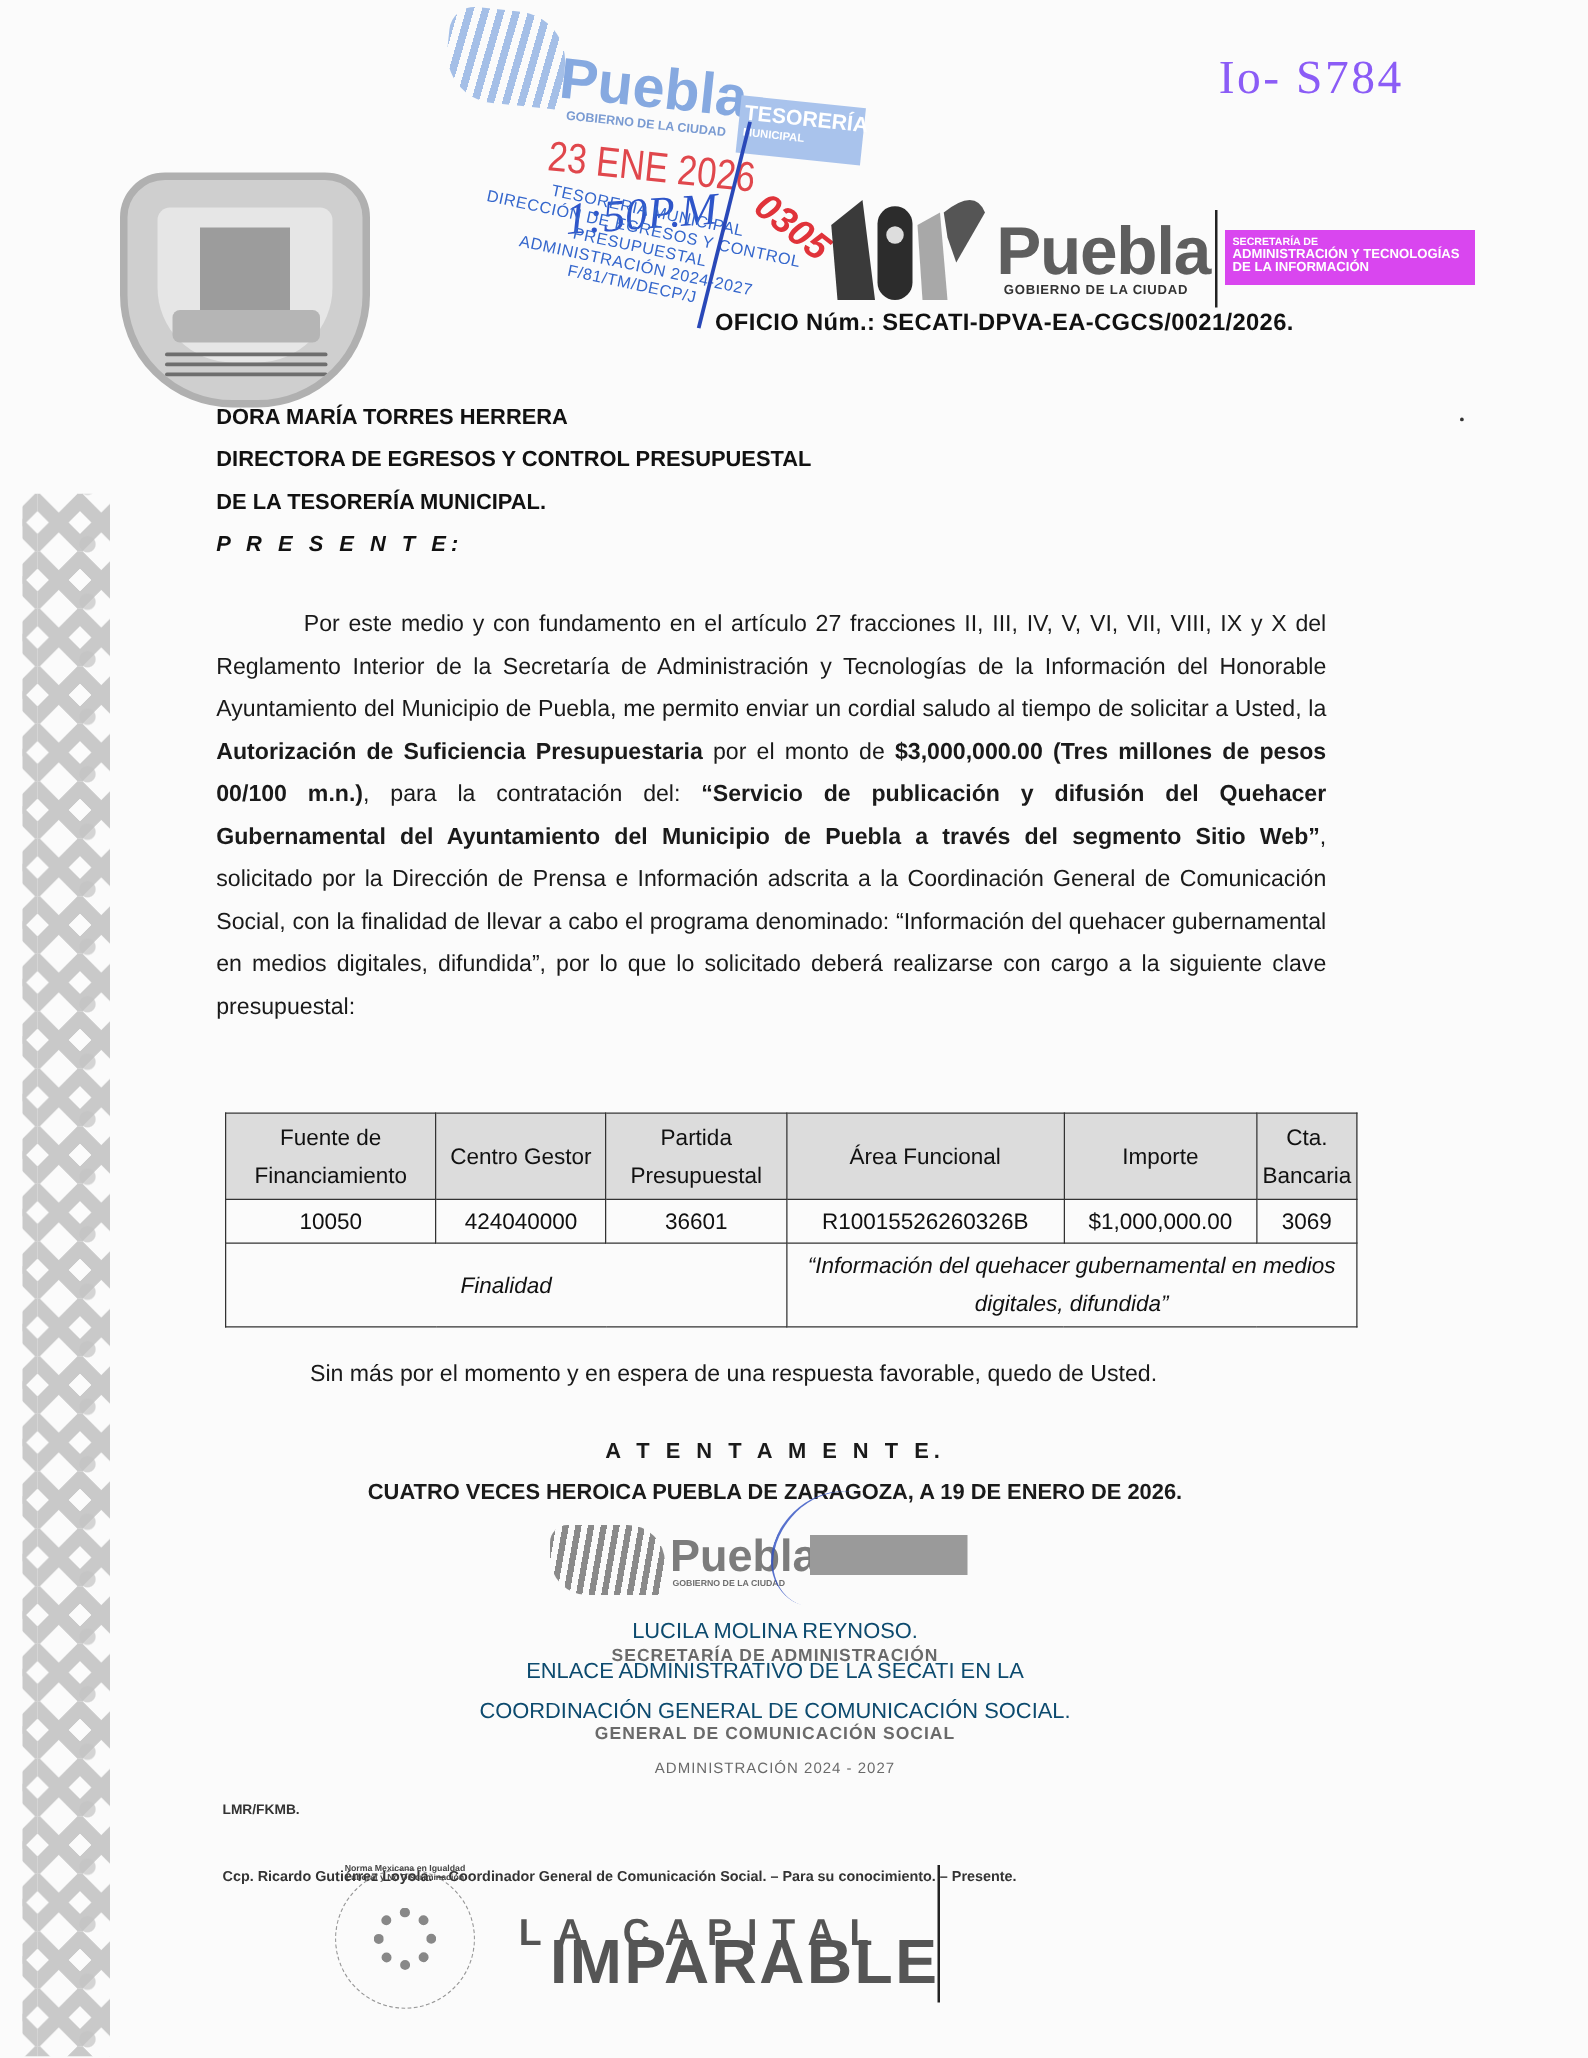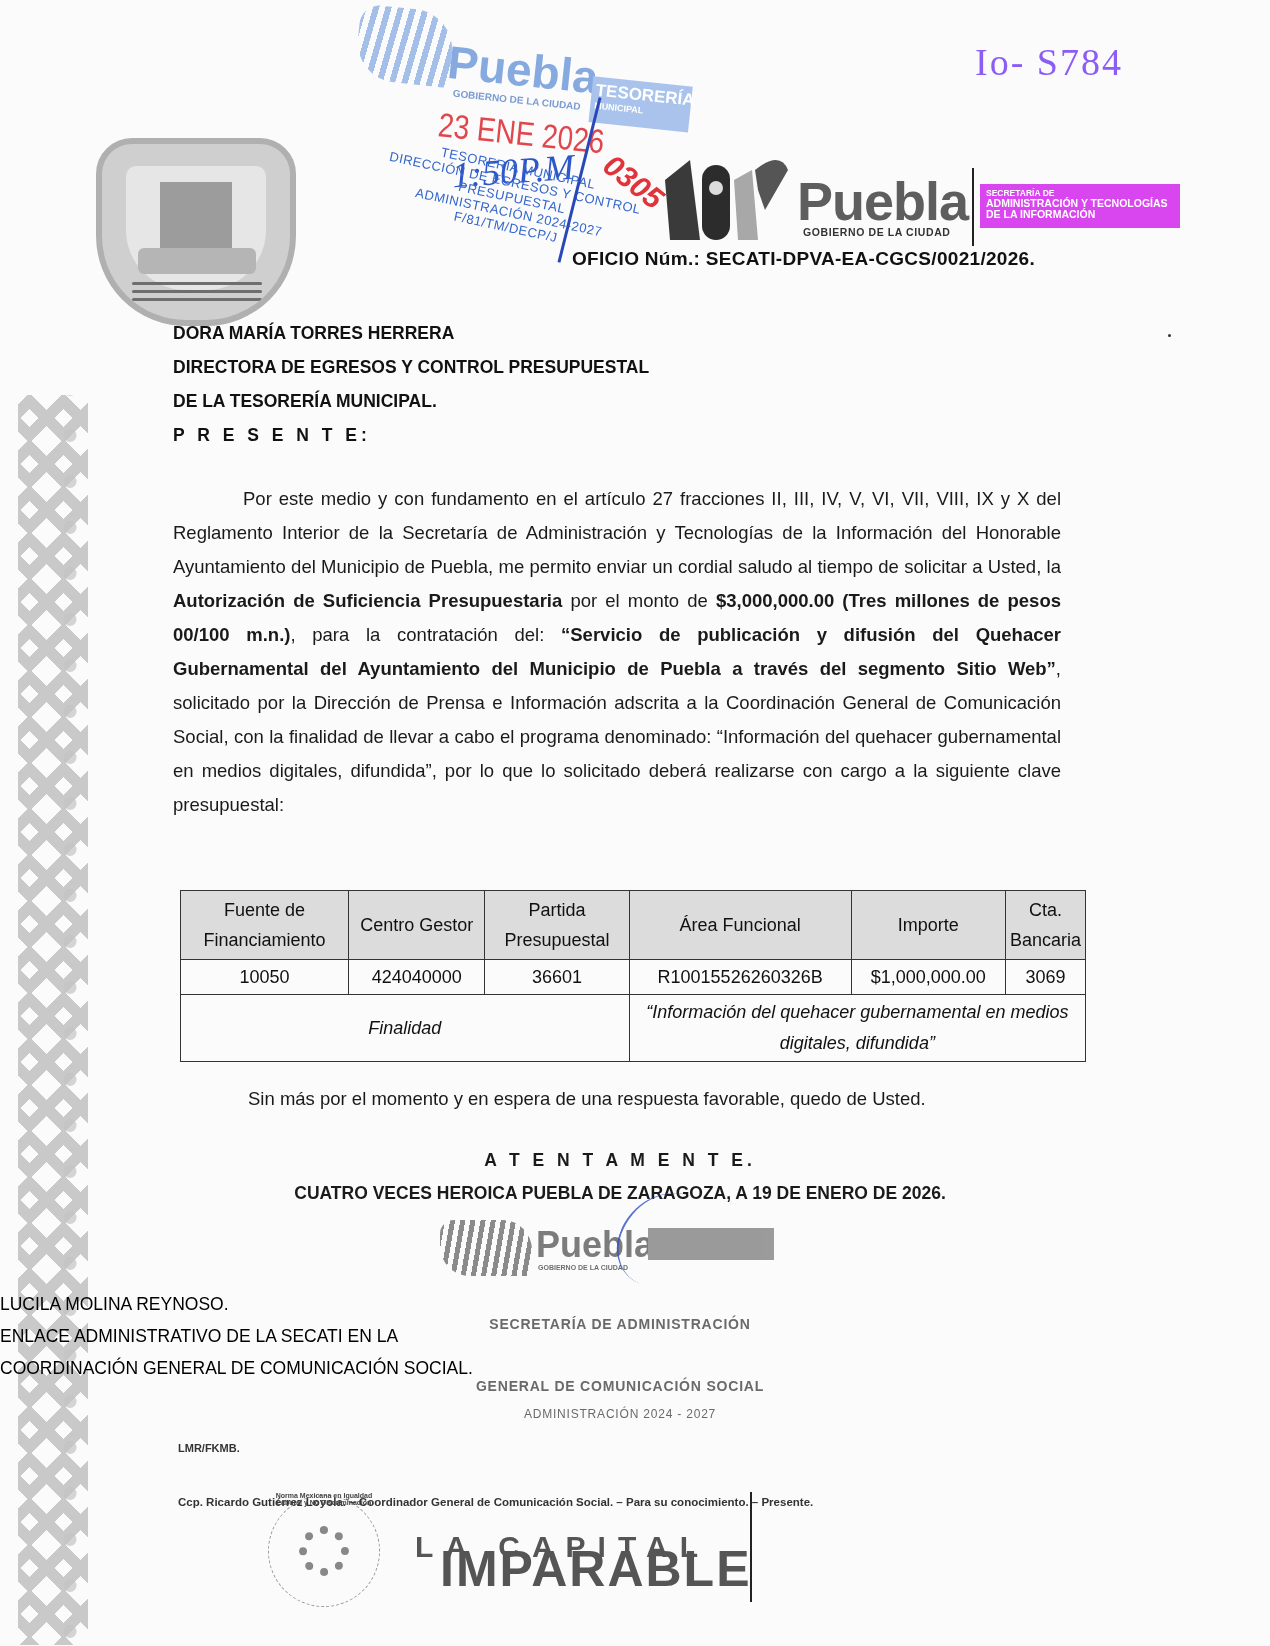--- a/index.html
+++ b/index.html
@@ -40,42 +40,42 @@
   .logo-word{left:797px;top:170px;font:bold 54px "Liberation Sans",sans-serif;color:#5e5e5e;letter-spacing:-1px;}
   .logo-sub{left:803px;top:226px;font:bold 10.5px "Liberation Sans",sans-serif;color:#333;letter-spacing:.6px;}
   .logo-divider{left:972px;top:168px;width:2px;height:78px;background:#222;}
   .logo-box{left:980px;top:184px;width:200px;height:44px;background:#d946ef;color:#fff;padding:4px 6px;box-sizing:border-box;}
   .logo-box .l1{font:bold 8.5px "Liberation Sans",sans-serif;}
   .logo-box .l2{font:bold 10.5px "Liberation Sans",sans-serif;line-height:11px;}
   .oficio{left:572px;top:248px;font:bold 19px "Liberation Sans",sans-serif;letter-spacing:.3px;color:#111;}
   .dot{left:1168px;top:334px;width:3px;height:3px;background:#333;border-radius:50%;}
   
   .addr{left:173px;top:316px;font:bold 17.5px "Liberation Sans",sans-serif;line-height:34px;color:#111;}
-  .presente{letter-spacing:4px;}
+  .presente{letter-spacing:4px;font-style:italic;}
   
   .body-par{left:173px;top:482px;width:888px;font:18.5px "Liberation Sans",sans-serif;line-height:34px;text-align:justify;color:#1a1a1a;}
   .body-par .indent{display:inline-block;width:70px;}
   .body-par b{font-weight:bold;}
   
   .budget-table{left:180px;top:890px;width:906px;border-collapse:collapse;font:18px "Liberation Sans",sans-serif;color:#111;}
   .budget-table th,.budget-table td{border:1.5px solid #333;text-align:center;padding:2px 4px;}
   .budget-table th{background:#dcdcdc;font-weight:normal;height:64px;line-height:30px;}
   .budget-table td{height:30px;}
   .budget-table td.fin{font-style:italic;height:62px;line-height:31px;}
   .closing{left:248px;top:1088px;font:18.5px "Liberation Sans",sans-serif;color:#1a1a1a;}
   .atentamente{left:0;width:1240px;top:1150px;text-align:center;font:bold 17.5px "Liberation Sans",sans-serif;letter-spacing:4px;}
   .place-date{left:0;width:1240px;top:1183px;text-align:center;font:bold 17.5px "Liberation Sans",sans-serif;}
   
   .sig-logo{left:440px;top:1220px;width:340px;height:62px;opacity:.85;}
   .sig-logo .ic{position:absolute;left:0;top:0;width:92px;height:56px;background:repeating-linear-gradient(100deg,#777 0 5px,transparent 5px 10px);border-radius:14px 30px 4px 30px;}
   .sig-logo .w{position:absolute;left:96px;top:4px;font:bold 36px "Liberation Sans",sans-serif;color:#666;}
   .sig-logo .s{position:absolute;left:98px;top:44px;font:bold 7px "Liberation Sans",sans-serif;color:#555;}
   .sig-logo .bx{position:absolute;left:208px;top:8px;width:126px;height:32px;background:#8a8a8a;}
   .signature{left:620px;top:1190px;width:90px;height:100px;border-left:2px solid #2f4fc2;border-radius:60% 0 0 40%;transform:rotate(20deg);opacity:.8;}
-  .signer{left:0;width:1240px;top:1288px;font:17.5px "Liberation Sans",sans-serif;line-height:32px;color:#000000;}
+  .signer{left:0;width:1240px;top:1288px;text-align:center;font:17.5px "Liberation Sans",sans-serif;line-height:32px;color:#0c4a6e;}
   .ghost{left:0;width:1240px;text-align:center;font:bold 14px "Liberation Sans",sans-serif;color:#6a6a6a;letter-spacing:.8px;}
   .ccp{left:178px;top:1496px;font:bold 11.5px "Liberation Sans",sans-serif;color:#333;}
   .initials{left:178px;top:1442px;font:bold 11px "Liberation Sans",sans-serif;color:#333;}
   
   .seal{left:268px;top:1495px;width:110px;height:110px;border-radius:50%;border:1px dashed #999;}
   .seal-txt{position:absolute;left:0;top:0;width:110px;height:110px;font:bold 8px "Liberation Sans",sans-serif;color:#444;text-align:center;line-height:110px;}
   .seal .star{position:absolute;left:30px;top:30px;width:50px;height:50px;border:8px solid #888;border-radius:50%;box-sizing:border-box;border-style:dotted;}
   .lacapital{left:415px;top:1510px;font:bold 30px "Liberation Sans",sans-serif;letter-spacing:12px;color:#555;margin-top:20px;}
   .imparable{left:440px;top:1540px;font:bold 50px "Liberation Sans",sans-serif;letter-spacing:2px;color:#555;}
   .footer-div{left:750px;top:1492px;width:2px;height:110px;background:#222;}

